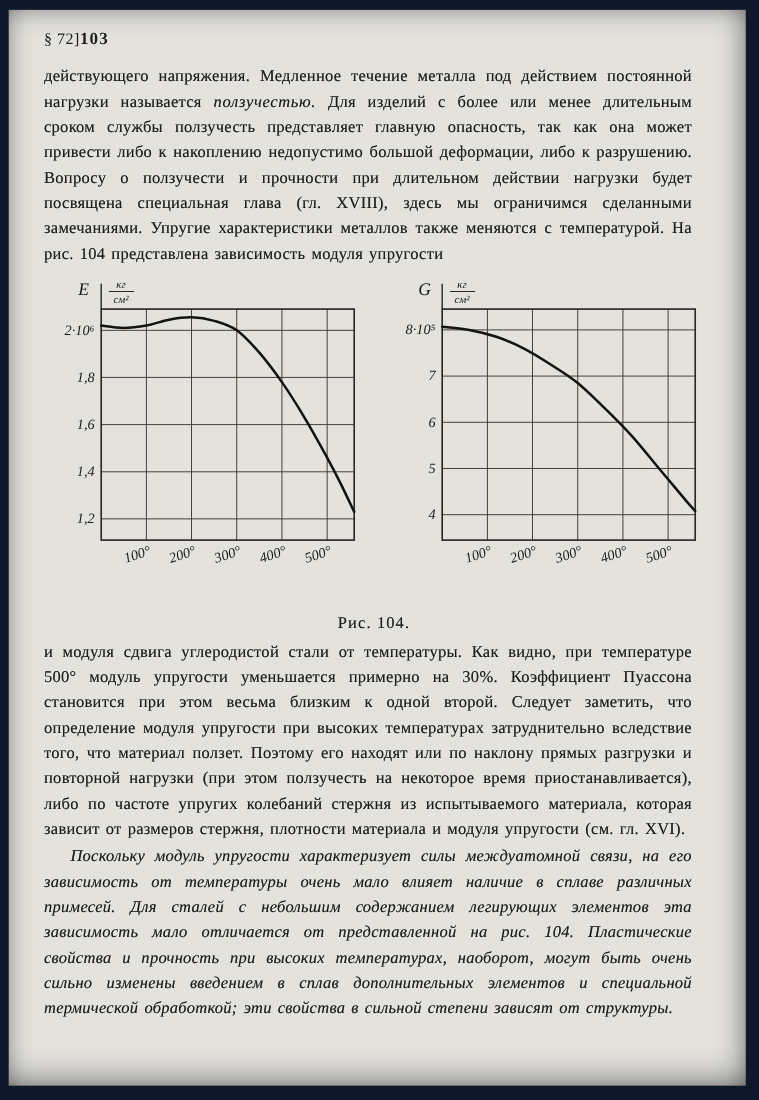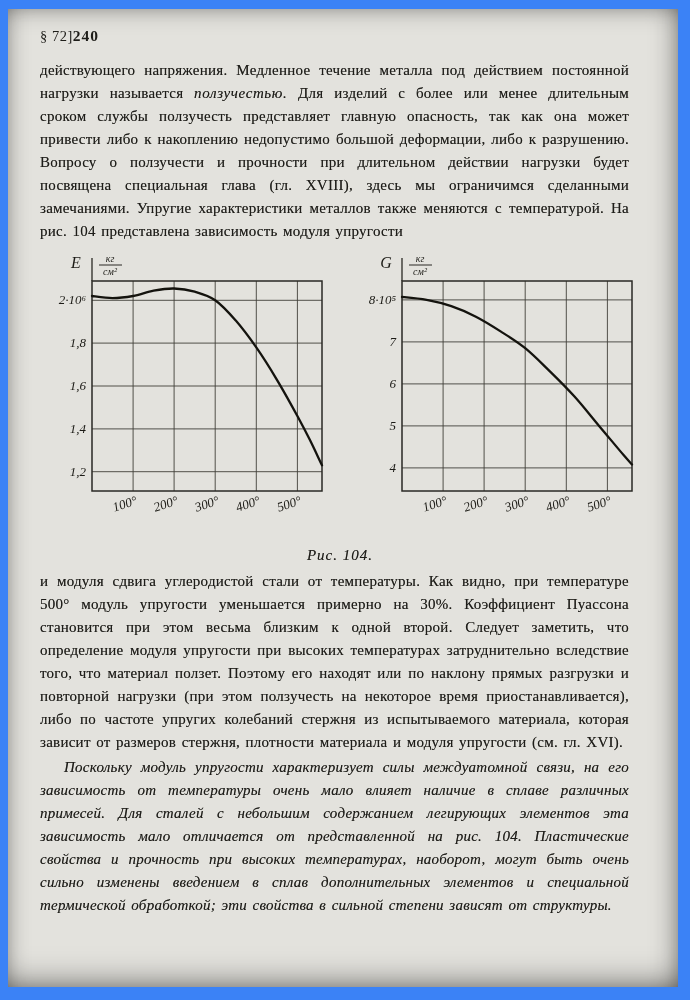--- a/index.html
+++ b/index.html
@@ -1,21 +1,21 @@
 <!DOCTYPE html>
 <html><head>
 <meta charset="utf-8">
 <style>
   html,body{margin:0;padding:0;}
   body{
     width:690px;height:1000px;overflow:hidden;
     background:#34332f;
     font-family:"Liberation Serif","DejaVu Serif",serif;
   }
-  .scan{position:relative;width:690px;height:1000px;background:#3b82f6;}
+  .scan{position:relative;width:690px;height:1000px;background:#0f172a;}
   .page{
     position:absolute;top:9px;left:8px;right:12px;bottom:13px;
     background:#e3e2dd;
     color:#1e1d19;
     padding:14px 38px 10px 32px;
     box-sizing:border-box;
     overflow:hidden;
     box-shadow:
       inset 0 -20px 32px -18px rgba(0,0,0,.50),
       inset 0 16px 26px -18px rgba(0,0,0,.38),
@@ -45,34 +45,33 @@
   p.indent{text-indent:24px;font-style:italic;}
   .figure{margin:8px -10px 6px -10px;}
   .charts{display:flex;justify-content:center;gap:24px;}
   .chart{width:286px;height:292px;}
   .chart text{font-family:"Liberation Serif","DejaVu Serif",serif;fill:#1c1b16;}
   .chart text.tick{font-size:13px;font-style:italic;}
   .chart text.sym{font-size:16px;font-style:italic;}
   .chart text.unit{font-size:10px;font-style:italic;}
   .caption{
     text-align:center;font-size:15px;letter-spacing:1px;
-    margin-top:4px;
+    margin-top:16px;
     text-shadow:0 0 .4px rgba(20,20,16,.5);
-    font-style:italic;
   }
 </style>
 </head>
 <body>
 
 <div class="scan">
   <div class="page">
 
     <div class="header">
       <span class="sec">§ 72]</span>
-      <span class="pnum">240</span>
+      <span class="pnum">103</span>
     </div>
 
     <p class="body-par"><span>действующего напряжения. Медленное течение металла под действием постоянной нагрузки называется </span><em>ползучестью.</em><span> Для изделий с более или менее длительным сроком службы ползучесть представляет главную опасность, так как она может привести либо к накоплению недопустимо большой деформации, либо к разрушению. Вопросу о ползучести и прочности при длительном действии нагрузки будет посвящена специальная глава (гл. XVIII), здесь мы ограничимся сделанными замечаниями. Упругие характеристики металлов также меняются с температурой. На рис. 104 представлена зависимость модуля упругости</span></p>
 
     <div class="figure">
       <div class="charts">
         <div class="chart"><svg width="286" height="292" viewBox="0 0 286 292">
               <g stroke="#413f39" stroke-width="0.9">
                 <line x1="91.1" y1="30" x2="91.1" y2="240"></line>
                 <line x1="132.1" y1="30" x2="132.1" y2="240"></line>

